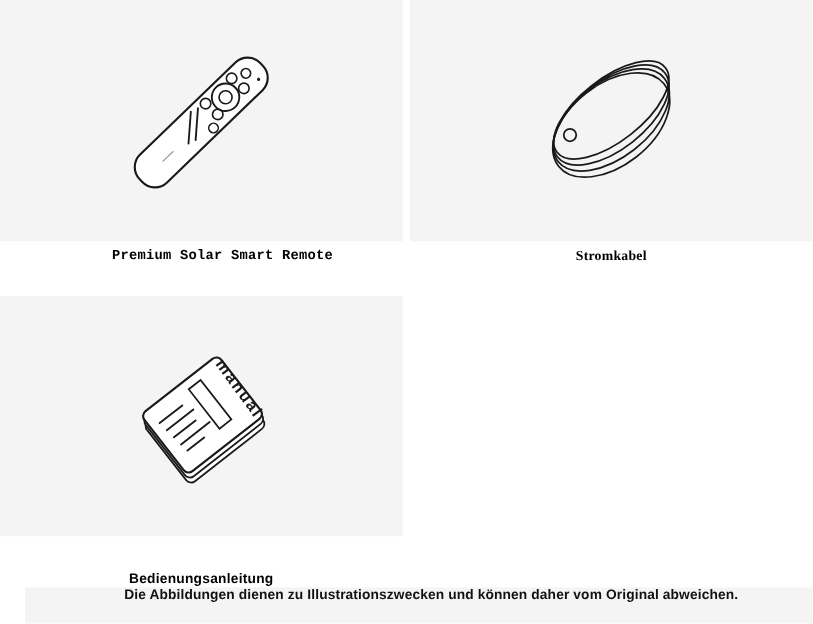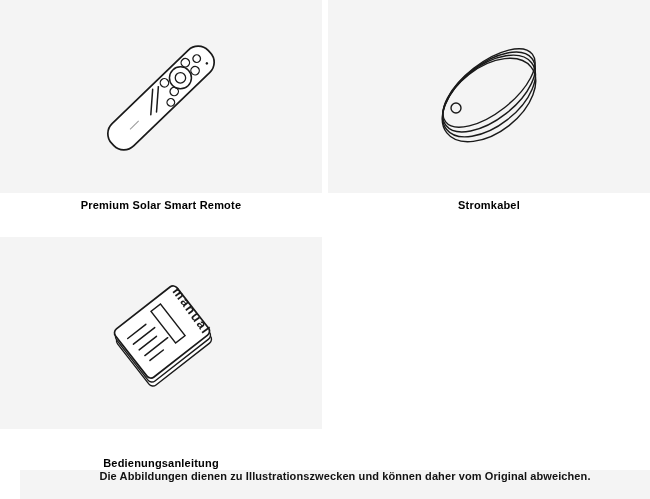--- a/index.html
+++ b/index.html
@@ -20,22 +20,22 @@
   .tile-label {
     position:absolute;
     width:322px;
     text-align:center;
     font-size:11px;
     font-weight:600;
     color:#000000;
     letter-spacing:0.2px;
     line-height:12px;
   }
-  #label-remote { left:0;   top:199px; }
-  #label-cable  { left:328px; top:199px; }
+  #label-remote { left:17px;   top:199px;font-family:Liberation Mono, monospace; }
+  #label-cable  { left:328px; top:199px;font-family:Liberation Serif, serif; }
   #label-manual { left:0;   top:457px; }
   .disclaimer-bar {
     position:absolute;
     left:0; top:470px;
     width:650px; height:29px;
     background:#f4f4f4;
     display:flex;
     align-items:flex-start;
     justify-content:center;
     margin-left:20px;

